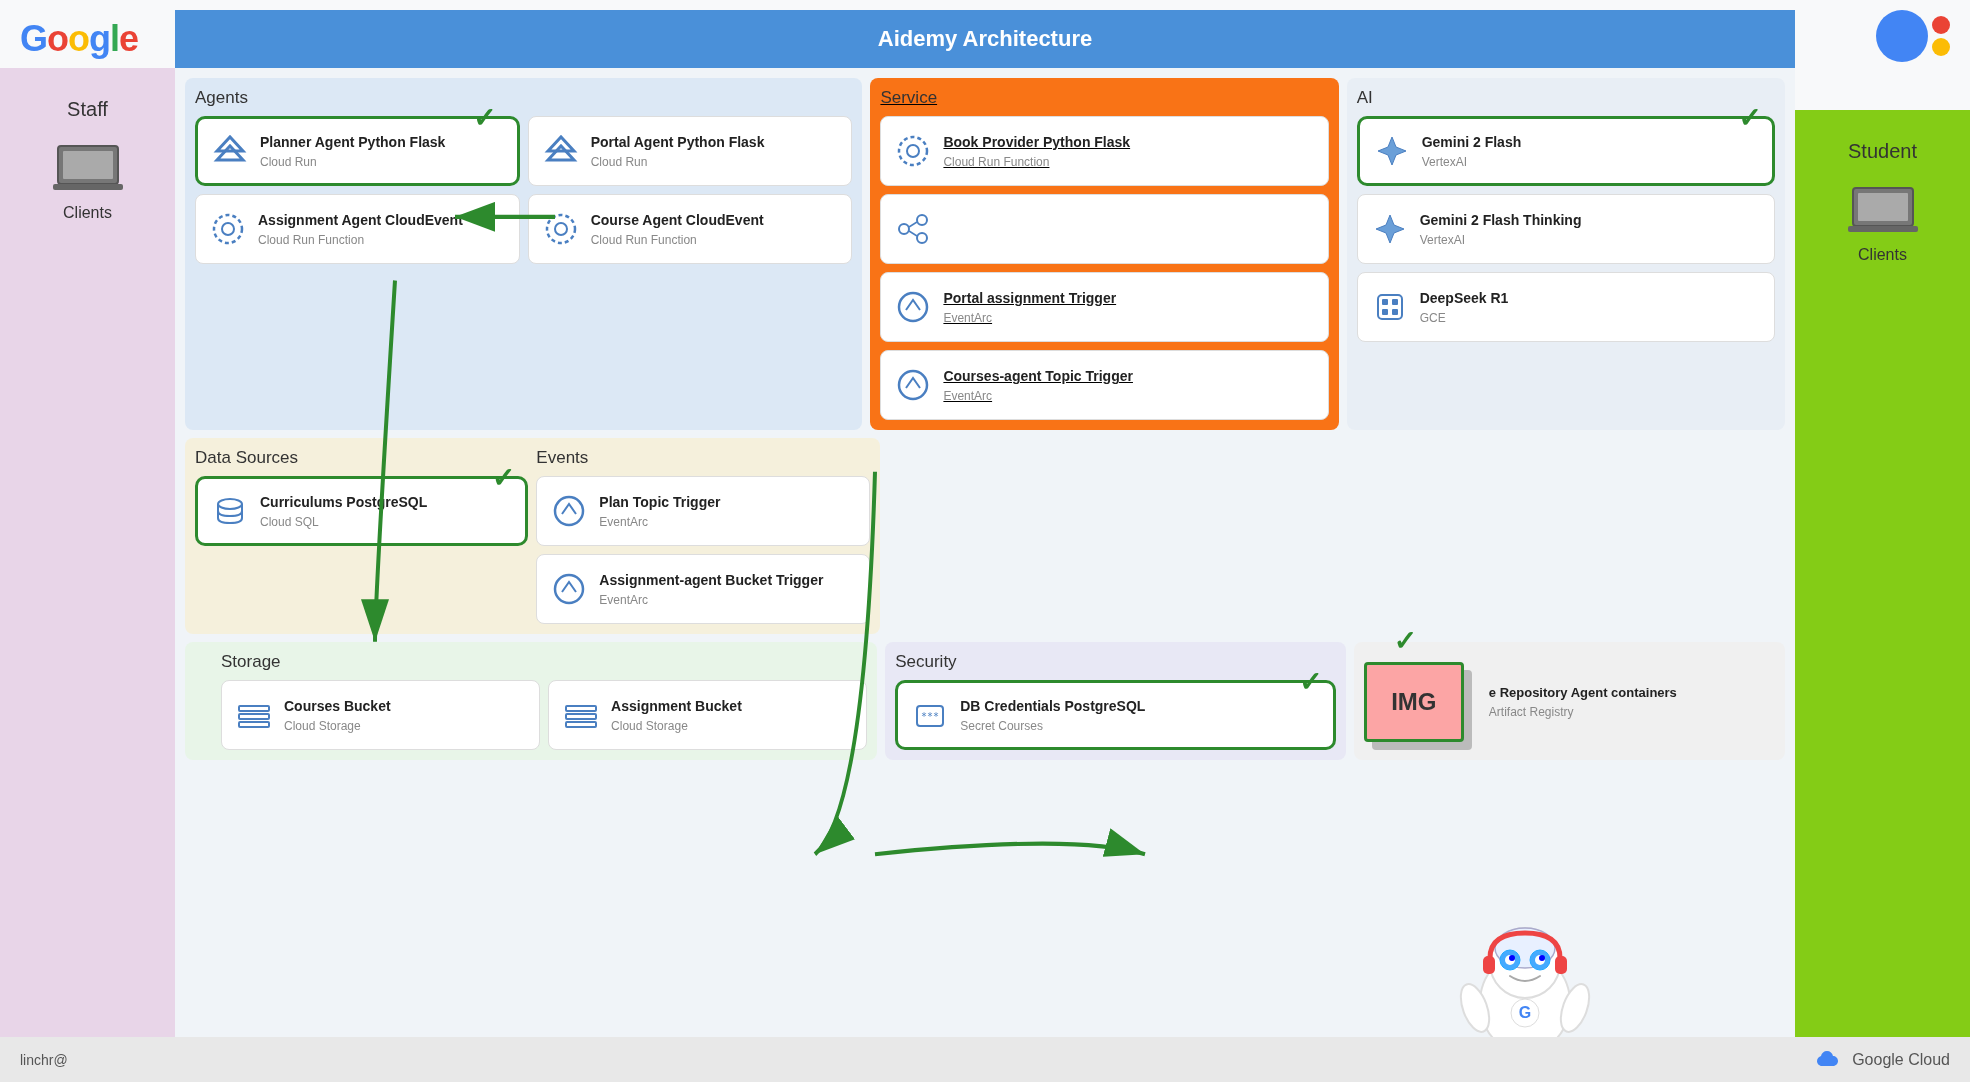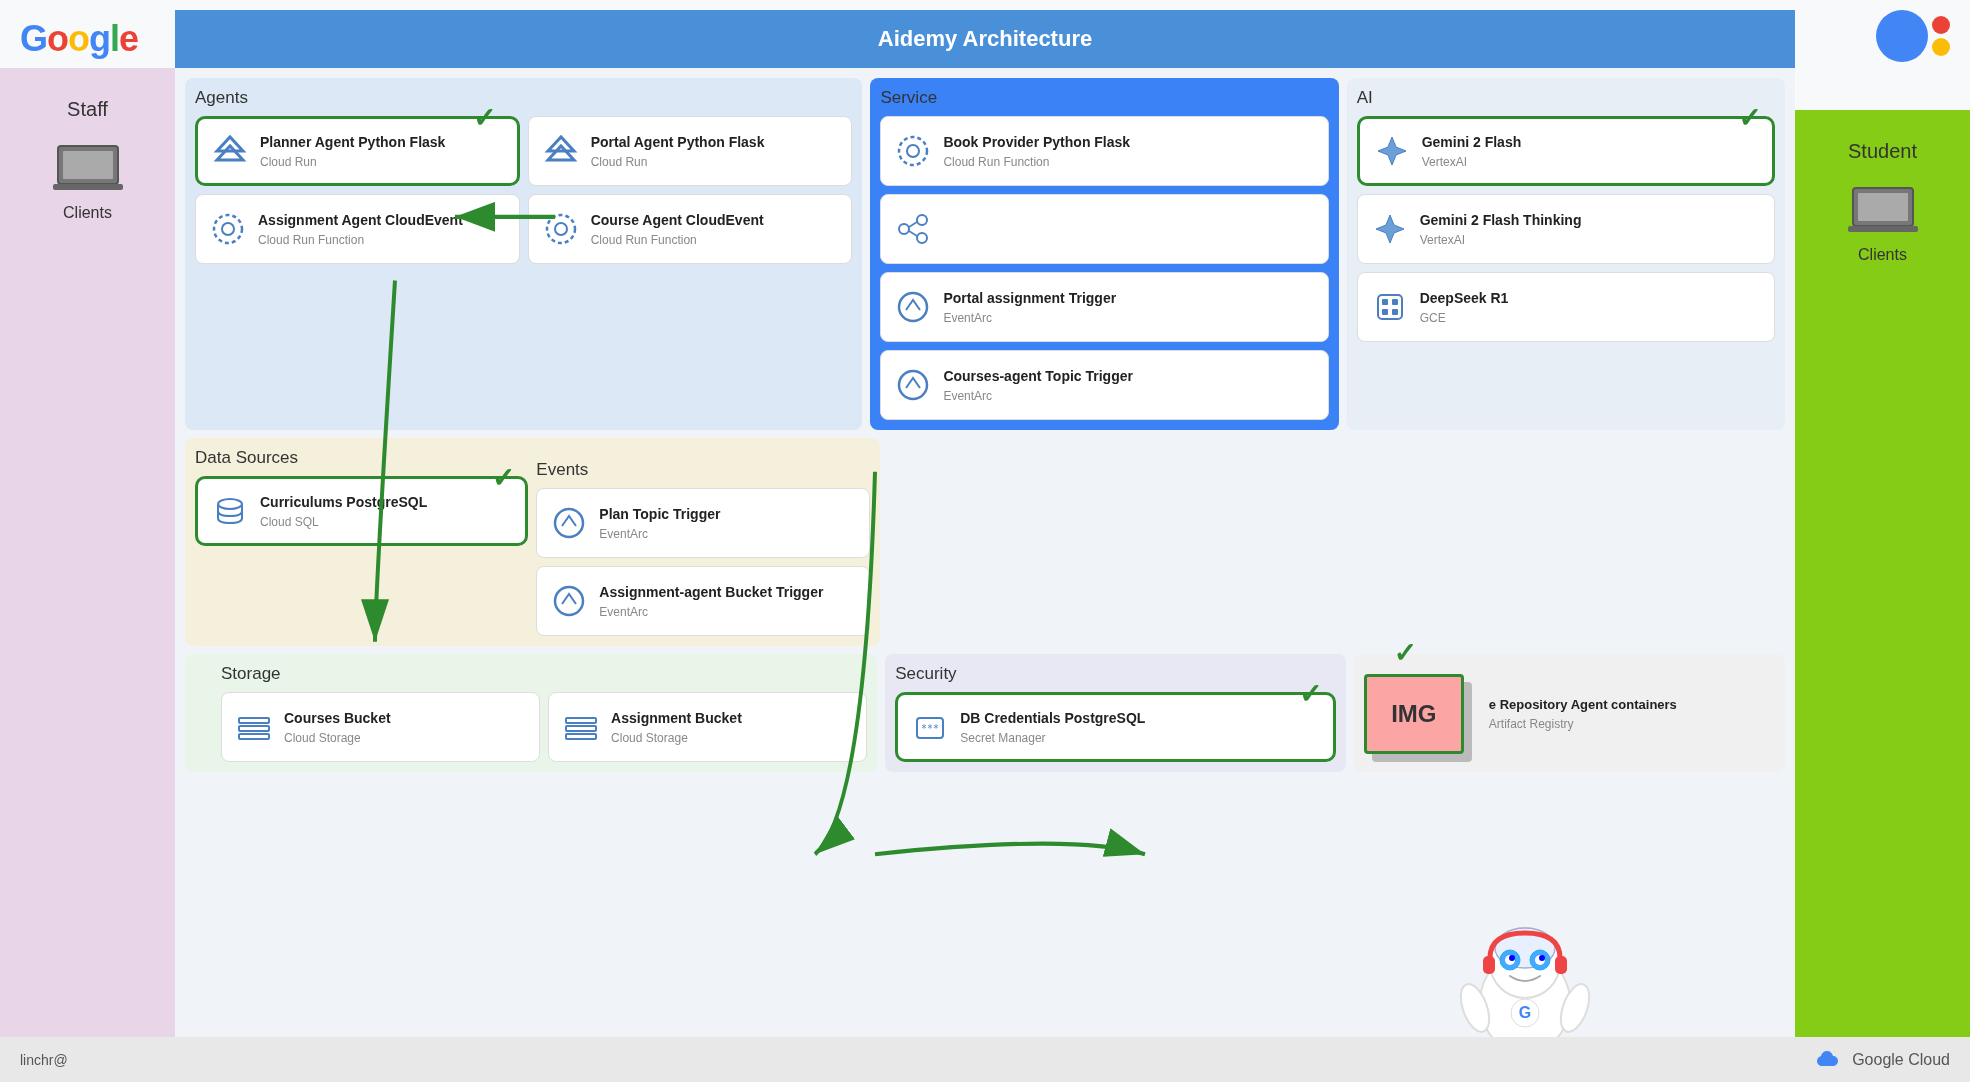--- a/index.html
+++ b/index.html
@@ -92,22 +92,23 @@
       border-radius: 8px;
       padding: 10px;
       position: relative;
     }
 
     .agents-panel {
       background: #dce8f5;
       flex: 2.2;
     }
     .service-panel {
-      background: #3b82f6;
+      background: #f97316;
       flex: 1.5;
+      text-decoration: underline;
     }
     .ai-panel {
       background: #e8eef5;
       flex: 1.4;
     }
 
     .section-title {
       font-size: 17px;
       font-weight: 500;
       color: #333;
@@ -469,21 +470,21 @@
                 <path d="M7,19 Q7,24 19,24 Q31,24 31,19" fill="none" stroke="#4a7fc1" stroke-width="2"></path>
               </svg>
             </div>
             <div class="card-text">
               <div class="card-title">Curriculums PostgreSQL</div>
               <div class="card-subtitle">Cloud SQL</div>
             </div>
           </div>
         </div>
 
-        <div style="flex: 1; margin-top: 12px;">
+        <div style="flex: 1;">
           <div class="section-title">Events</div>
           <div class="cards-col">
             <div class="card">
               <div class="icon-box">
                 <svg width="38" height="38" viewBox="0 0 38 38">
                   <circle cx="19" cy="19" r="14" fill="none" stroke="#4a7fc1" stroke-width="2.5"></circle>
                   <path d="M12,22 L19,12 L26,22" fill="none" stroke="#4a7fc1" stroke-width="2"></path>
                 </svg>
               </div>
               <div class="card-text">
@@ -553,21 +554,21 @@
         <div class="card highlighted" style="position: relative;">
           <div style="position: absolute; top: -18px; right: 10px; color: #2d8a2d; font-size: 28px; font-weight: 900;">✓</div>
           <div class="icon-box">
             <svg width="38" height="38" viewBox="0 0 38 38">
               <rect x="6" y="10" width="26" height="20" rx="3" fill="none" stroke="#4a7fc1" stroke-width="2"></rect>
               <text x="19" y="24" text-anchor="middle" font-size="10" fill="#4a7fc1" font-family="monospace">***</text>
             </svg>
           </div>
           <div class="card-text">
             <div class="card-title">DB Credentials PostgreSQL</div>
-            <div class="card-subtitle">Secret Manager</div>
+            <div class="card-subtitle">Secret Courses</div>
           </div>
         </div>
       </div>
 
       <div class="section-panel" style="background: #f0f0f0; flex: 1.4; display: flex; flex-direction: column; align-items: flex-start;">
         <div style="display: flex; align-items: center; gap: 15px; margin-top: 10px;">
 
           <div style="position: relative; margin-right: 10px;">
             <div style="width: 100px; height: 80px; background: #fca5a5; border: 3px solid #2d8a2d; border-radius: 4px; display: flex; align-items: center; justify-content: center; font-size: 24px; font-weight: 700; color: #333; box-shadow: 8px 8px 0 #bbb;">
               <span>IMG</span>

